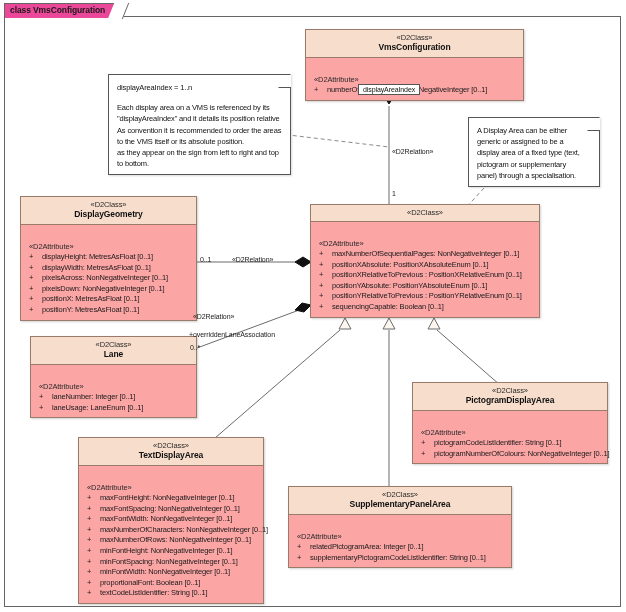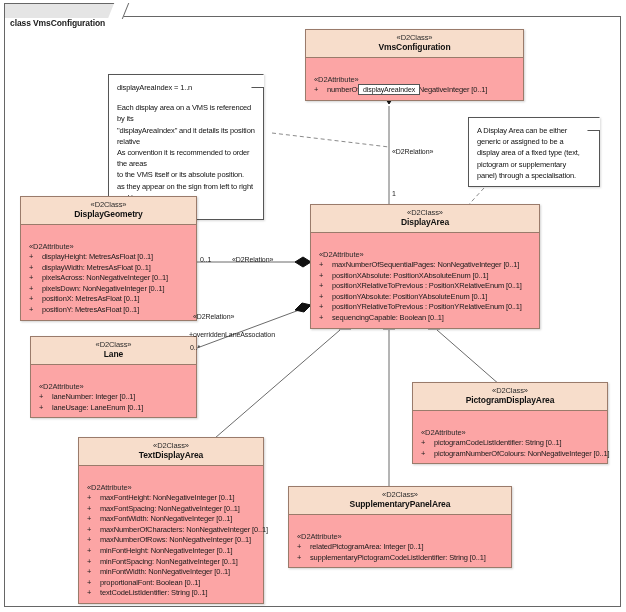--- a/index.html
+++ b/index.html
@@ -28,24 +28,24 @@
     border: 1px solid #666666;
     box-sizing: border-box;
     background: transparent;
   }
   .frame-tab {
     position: absolute;
     left: 4px;
     top: 3px;
     height: 15px;
     box-sizing: border-box;
-    background: #e5e5e5;
+    background: #ec4899;
     border: 1px solid #666666;
     border-bottom: none;
-    padding: 14px 14px 0 5px;
+    padding: 1px 14px 0 5px;
     font-size: 8.5px;
     font-weight: bold;
     color: #1a1a1a;
     letter-spacing: -0.1px;
     white-space: nowrap;
     z-index: 5;
   }
   .frame-tab::after {
     content: "";
     position: absolute;
@@ -209,21 +209,21 @@
     <div class="body">
       <div class="attr-stereo">«D2Attribute»</div>
       <div class="attr"><span class="plus">+</span><span>numberOfDisplayAreas: NonNegativeInteger [0..1]</span></div>
     </div>
   </div>
 
   <div class="qualifier" style="left:358px; top:84px;">displayAreaIndex</div>
   <div class="lbl" style="left:392px; top:148px;">«D2Relation»</div>
   <div class="lbl" style="left:392px; top:190px;">1</div>
 
-  <div class="note" style="left:108px; top:74px; width:156px;">
+  <div class="note" style="left:108px; top:74px; width:183px;">
     <div class="fold2"></div>
     <p>displayAreaIndex = 1..n</p>
     <div class="gap"></div>
     <p>Each display area on a VMS is referenced by its</p>
     <p>"displayAreaIndex" and it details its position relative</p>
     <p>As convention it is recommended to order the areas</p>
     <p>to the VMS itself or its absolute position.</p>
     <p>as they appear on the sign from left to right and top</p>
     <p>to bottom.</p>
   </div>
@@ -233,21 +233,20 @@
     <p>A Display Area can be either</p>
     <p>generic or assigned to be a</p>
     <p>display area of a fixed type (text,</p>
     <p>pictogram or supplementary</p>
     <p>panel) through a specialisation.</p>
   </div>
 
   <div class="uml" style="left:310px; top:204px; width:230px;">
     <div class="head">
       <div class="stereo">«D2Class»</div>
-      <div class="cname">DisplayArea</div>
     </div>
     <div class="body">
       <div class="attr-stereo">«D2Attribute»</div>
       <div class="attr"><span class="plus">+</span><span>maxNumberOfSequentialPages: NonNegativeInteger [0..1]</span></div>
       <div class="attr"><span class="plus">+</span><span>positionXAbsolute: PositionXAbsoluteEnum [0..1]</span></div>
       <div class="attr"><span class="plus">+</span><span>positionXRelativeToPrevious : PositionXRelativeEnum [0..1]</span></div>
       <div class="attr"><span class="plus">+</span><span>positionYAbsolute: PositionYAbsoluteEnum [0..1]</span></div>
       <div class="attr"><span class="plus">+</span><span>positionYRelativeToPrevious : PositionYRelativeEnum [0..1]</span></div>
       <div class="attr"><span class="plus">+</span><span>sequencingCapable: Boolean [0..1]</span></div>
     </div>

